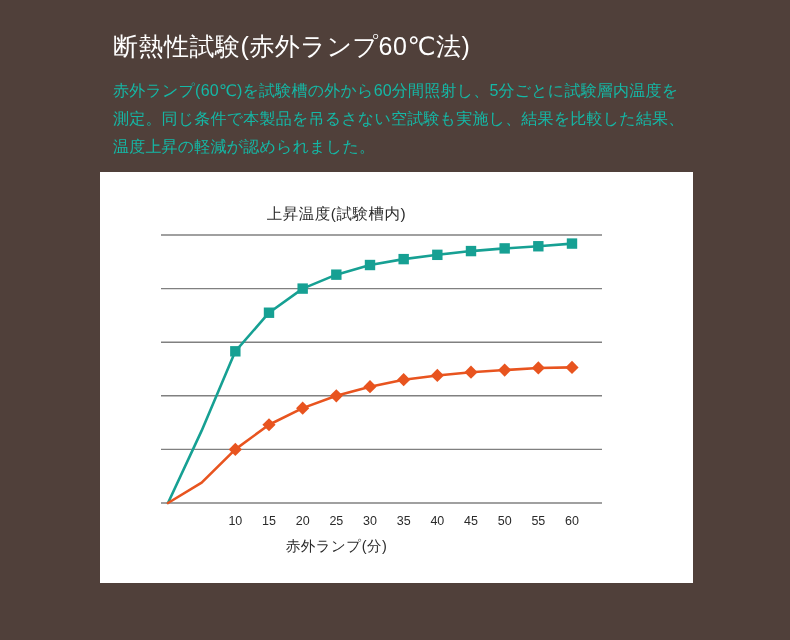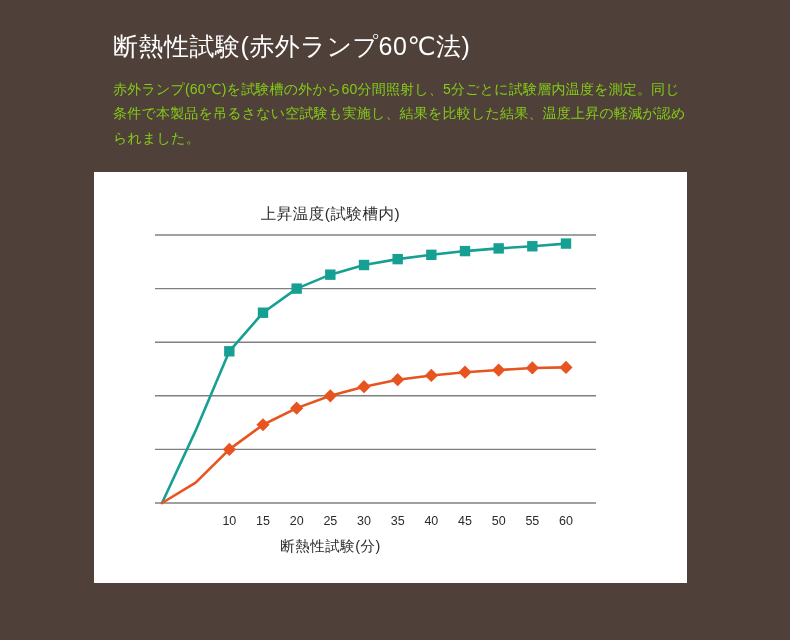--- a/index.html
+++ b/index.html
@@ -30,32 +30,32 @@
   #page-title {
     color: #ffffff;
     font-size: 25px;
     line-height: 1.3;
     letter-spacing: 0.5px;
     font-weight: 400;
     margin: 0;
     white-space: nowrap;
   }
   #page-description {
-    color: #84cc16;
-    font-size: 14px;
+    color: #14b8a6;
+    font-size: 16px;
     line-height: 1.75;
     letter-spacing: 0.2px;
     margin: 14px 0 0 0;
     width: 580px;
   }
 
   
   #chart-card {
     position: absolute;
-    left: 94px;
+    left: 100px;
     top: 172px;
     width: 593px;
     height: 411px;
     background: #ffffff;
     text-decoration: underline;
   }
 
   
   #chart-title {
     position: absolute;
@@ -180,17 +180,17 @@
           <text x="270" y="353" text-anchor="middle" class="tick-label">30</text>
           <text x="303.6666666666667" y="353" text-anchor="middle" class="tick-label">35</text>
           <text x="337.3333333333333" y="353" text-anchor="middle" class="tick-label">40</text>
           <text x="371" y="353" text-anchor="middle" class="tick-label">45</text>
           <text x="404.6666666666667" y="353" text-anchor="middle" class="tick-label">50</text>
           <text x="438.3333333333333" y="353" text-anchor="middle" class="tick-label">55</text>
           <text x="472" y="353" text-anchor="middle" class="tick-label">60</text>
         </g>
     </svg>
 
-    <div id="x-axis-title">断熱性試験(分)</div>
+    <div id="x-axis-title">赤外ランプ(分)</div>
 
 
   </div>
 </div>
 
 </body></html>

